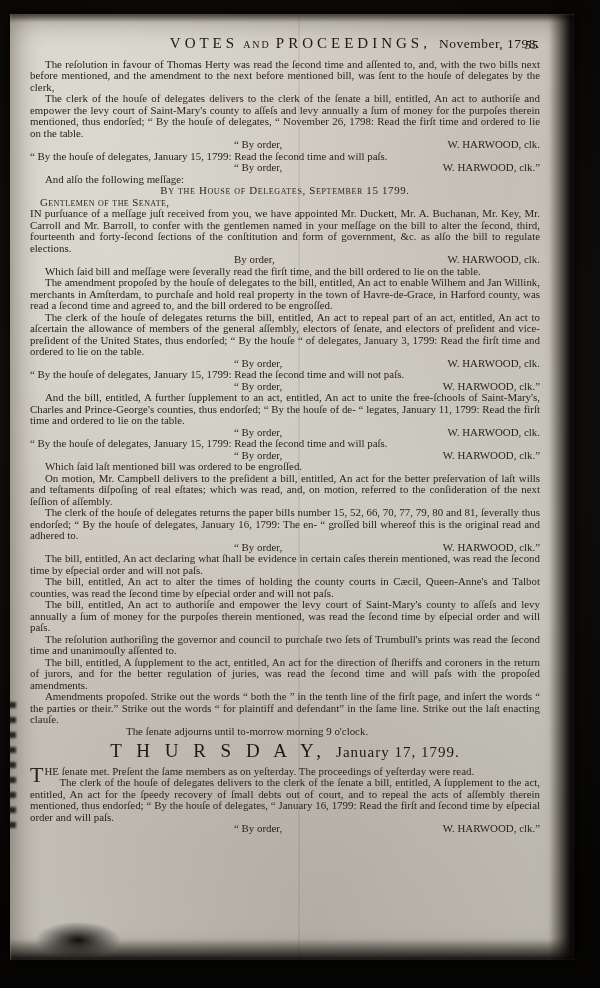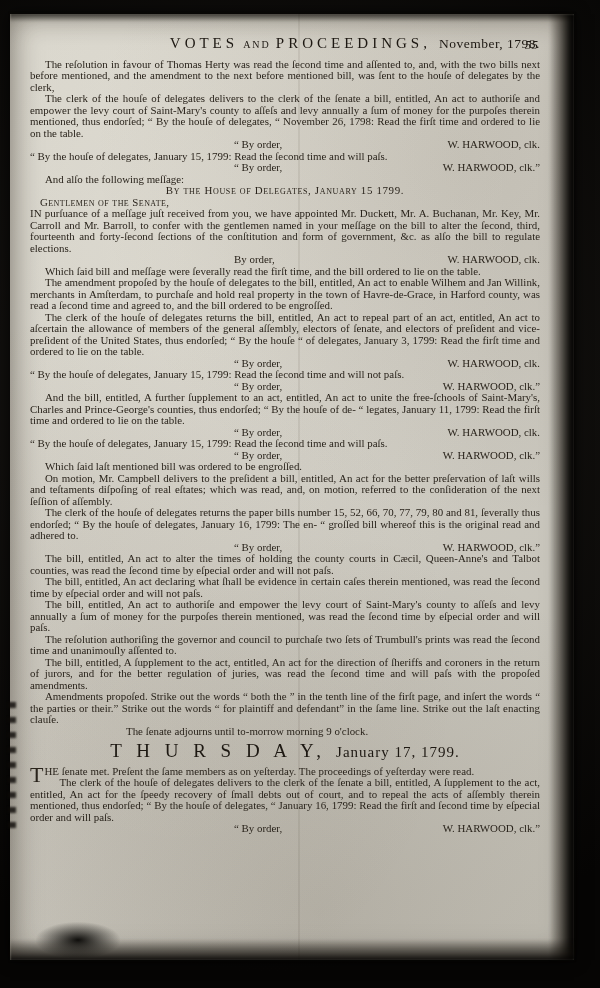--- a/index.html
+++ b/index.html
@@ -79,21 +79,21 @@
       <div class="order-line">
         <span class="ol-left">“ By order,</span>
         <span class="ol-right">W. HARWOOD, clk.</span>
       </div>
       <p class="pq">“ By the houſe of delegates, January 15, 1799: Read the ſecond time and will paſs.</p>
       <div class="order-line">
         <span class="ol-left">“ By order,</span>
         <span class="ol-right">W. HARWOOD, clk.”</span>
       </div>
       <p class="para">And alſo the following meſſage:</p>
-      <p class="center-line">By the House of Delegates, January 15 1799.</p>
+      <p class="center-line">By the House of Delegates, September 15 1799.</p>
       <p class="sc-line">Gentlemen of the Senate,</p>
       <p class="pq">IN purſuance of a meſſage juſt received from you, we have appointed Mr. Duckett, Mr. A. Buchanan, Mr. Key, Mr. Carroll and Mr. Barroll, to confer with the gentlemen named in your meſſage on the bill to alter the ſecond, third, fourteenth and forty-ſecond ſections of the conſtitution and form of government, &amp;c. as alſo the bill to regulate elections.</p>
       <div class="order-line">
         <span class="ol-left">By order,</span>
         <span class="ol-right">W. HARWOOD, clk.</span>
       </div>
       <p class="para">Which ſaid bill and meſſage were ſeverally read the firſt time, and the bill ordered to lie on the table.</p>
       <p class="para">The amendment propoſed by the houſe of delegates to the bill, entitled, An act to enable Wilhem and Jan Willink, merchants in Amſterdam, to purchaſe and hold real property in the town of Havre-de-Grace, in Harford county, was read a ſecond time and agreed to, and the bill ordered to be engroſſed.</p>
       <p class="para">The clerk of the houſe of delegates returns the bill, entitled, An act to repeal part of an act, entitled, An act to aſcertain the allowance of members of the general aſſembly, electors of ſenate, and electors of preſident and vice-preſident of the United States, thus endorſed; “ By the houſe “ of delegates, January 3, 1799: Read the firſt time and ordered to lie on the table.</p>
       <div class="order-line">
@@ -115,22 +115,22 @@
         <span class="ol-left">“ By order,</span>
         <span class="ol-right">W. HARWOOD, clk.”</span>
       </div>
       <p class="para">Which ſaid laſt mentioned bill was ordered to be engroſſed.</p>
       <p class="para">On motion, Mr. Campbell delivers to the preſident a bill, entitled, An act for the better preſervation of laſt wills and teſtaments diſpoſing of real eſtates; which was read, and, on motion, referred to the conſideration of the next ſeſſion of aſſembly.</p>
       <p class="para">The clerk of the houſe of delegates returns the paper bills number 15, 52, 66, 70, 77, 79, 80 and 81, ſeverally thus endorſed; “ By the houſe of delegates, January 16, 1799: The en- “ groſſed bill whereof this is the original read and adhered to.</p>
       <div class="order-line">
         <span class="ol-left">“ By order,</span>
         <span class="ol-right">W. HARWOOD, clk.”</span>
       </div>
+      <p class="para">The bill, entitled, An act declaring what ſhall be evidence in certain caſes therein mentioned, was read the ſecond time by eſpecial order and will not paſs.</p>
       <p class="para">The bill, entitled, An act to alter the times of holding the county courts in Cæcil, Queen-Anne's and Talbot counties, was read the ſecond time by eſpecial order and will not paſs.</p>
-      <p class="para">The bill, entitled, An act declaring what ſhall be evidence in certain caſes therein mentioned, was read the ſecond time by eſpecial order and will not paſs.</p>
       <p class="para">The bill, entitled, An act to authoriſe and empower the levy court of Saint-Mary's county to aſſeſs and levy annually a ſum of money for the purpoſes therein mentioned, was read the ſecond time by eſpecial order and will paſs.</p>
       <p class="para">The reſolution authoriſing the governor and council to purchaſe two ſets of Trumbull's prints was read the ſecond time and unanimouſly aſſented to.</p>
       <p class="para">The bill, entitled, A ſupplement to the act, entitled, An act for the direction of ſheriffs and coroners in the return of jurors, and for the better regulation of juries, was read the ſecond time and will paſs with the propoſed amendments.</p>
       <p class="para">Amendments propoſed.  Strike out the words “ both the ” in the tenth line of the firſt page, and inſert the words “ the parties or their.”  Strike out the words “ for plaintiff and defendant” in the ſame line.  Strike out the laſt enacting clauſe.</p>
       <p class="adjourn">The ſenate adjourns until to-morrow morning 9 o'clock.</p>
 
       <div class="heading">
         <span class="day">T H U R S D A Y,</span><span class="date">January 17, 1799.</span>
       </div>
 

